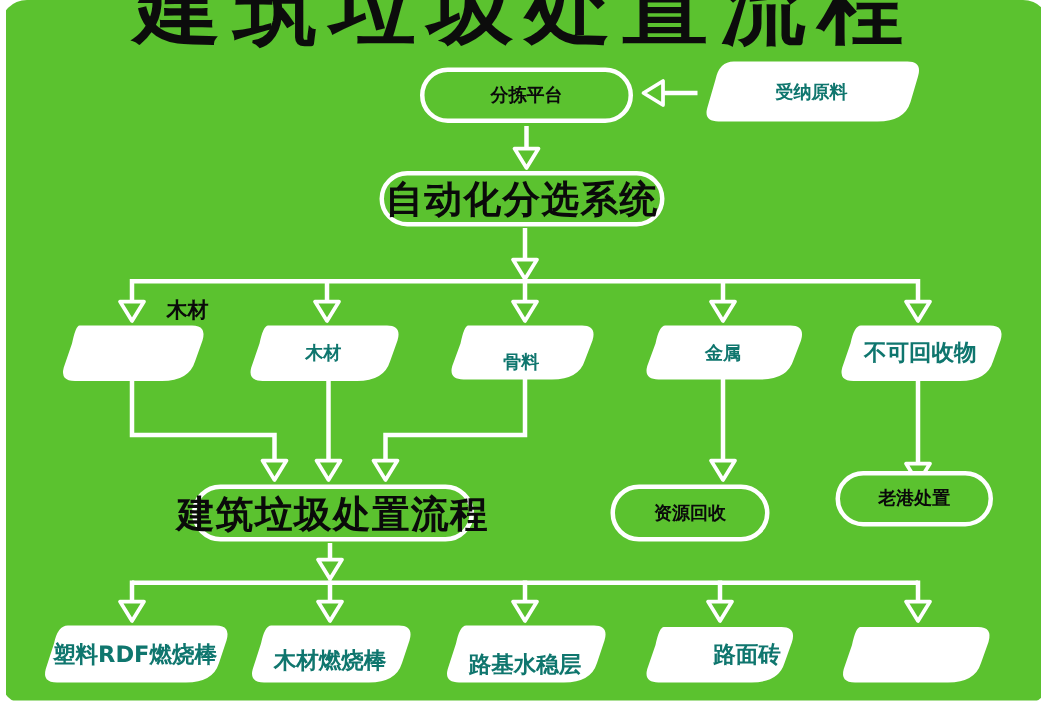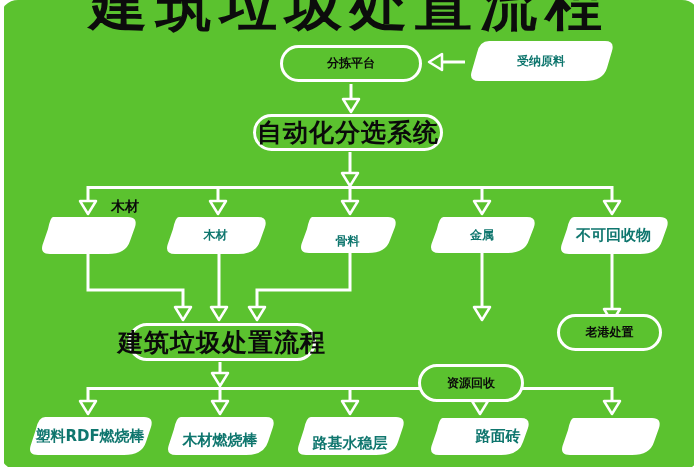--- a/index.html
+++ b/index.html
@@ -107,21 +107,21 @@
 
   <div class="stadium fs16" style="left:280px;top:45px;width:142px;height:37px;">
     <span>分拣平台</span>
   </div>
   <div class="stadium fs19" style="left:253px;top:114px;width:190px;height:37px;">
     <span>自动化分选系统</span>
   </div>
   <div class="stadium fs19" style="left:128px;top:323px;width:188px;height:38px;">
     <span>建筑垃圾处置流程</span>
   </div>
-  <div class="stadium fs16" style="left:418px;top:323px;width:106px;height:38px;margin-top:41px;">
+  <div class="stadium fs16" style="left:407px;top:323px;width:106px;height:38px;">
     <span>资源回收</span>
   </div>
   <div class="stadium fs16" style="left:557px;top:314px;width:105px;height:37px;">
     <span>老港处置</span>
   </div>
 
   <div class="minilabel" style="left:111px;top:198px;">木材</div>
 
   <div class="wavelabel fs16" style="left:467px;top:41px;width:148px;height:40px;">受纳原料</div>
   <div class="wavelabel fs16" style="left:163px;top:217px;width:105px;height:37px;">木材</div>

